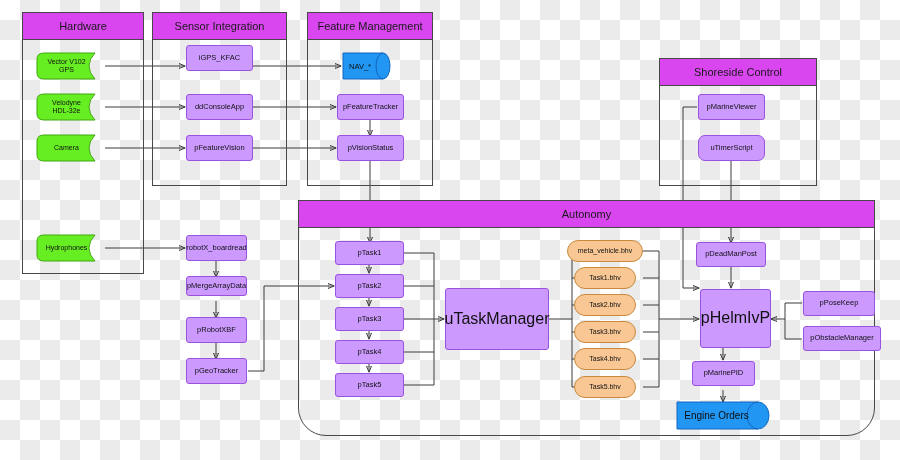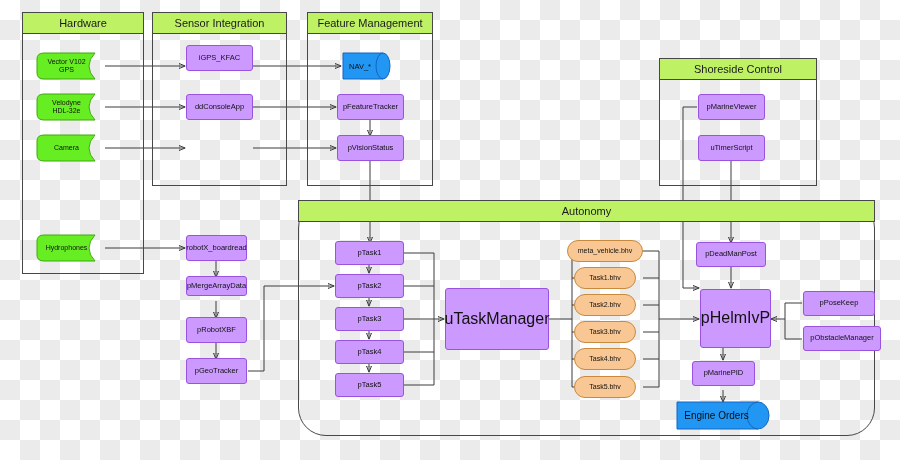--- a/index.html
+++ b/index.html
@@ -12,22 +12,22 @@
       linear-gradient(45deg,#ebebeb 25%,transparent 25%,transparent 75%,#ebebeb 75%);
     background-size:40px 40px;
     background-position:0 0,20px 20px;
     overflow:hidden;
   }
   #stage{position:relative;width:900px;height:460px;}
 
   
   .group{position:absolute;box-sizing:border-box;border:1px solid #474747;background:transparent;}
   .group > .ghead{
-    position:absolute;left:-1px;top:-1px;right:-1px;height:22px;
-    box-sizing:border-box;border:1px solid #474747;background:#bef264;
+    position:absolute;left:-1px;top:-1px;right:-1px;height:28px;
+    box-sizing:border-box;border:1px solid #474747;background:#d946ef;
     display:flex;align-items:center;justify-content:center;
     font-size:11px;color:#1a1a1a;white-space:nowrap;
   }
   .group.big > .ghead{font-size:11px;}
 
   
   .node{
     position:absolute;box-sizing:border-box;
     display:flex;align-items:center;justify-content:center;text-align:center;
     font-size:7.5px;color:#111111;line-height:1.15;
@@ -178,36 +178,37 @@
 
   <div class="tape" style="left:36px;top:234px;width:69px;height:28px;">
     <svg width="69" height="28" viewBox="0 0 69 28">
       <path d="M8,1 Q1,1 1,7 L1,21 Q1,27 8,27 L59,27 Q53,21 53,14 Q53,7 59,1 Z" fill="#66ee22" stroke="#3fa80f" stroke-width="1"></path>
     </svg>
     <div class="tlabel">Hydrophones</div>
   </div>
 
   <div class="node proc" style="left:186px;top:45px;width:67px;height:26px;">iGPS_KFAC</div>
   <div class="node proc" style="left:186px;top:94px;width:67px;height:26px;">ddConsoleApp</div>
+  <div class="node proc" style="left:186px;top:135px;width:67px;height:26px;">pFeatureVision</div>
 
   <div class="cyl" style="left:342px;top:52px;width:50px;height:28px;">
     <svg width="50" height="28" viewBox="0 0 50 28">
       <path d="M1,5 L1,23 Q1,27 7,27 L40,27 Q46,27 46,23 L46,5 Q46,1 40,1 L7,1 Q1,1 1,5 Z" fill="none" stroke="none"></path>
       <rect x="1" y="1" width="40" height="26" fill="#2196f3" stroke="none"></rect>
       <ellipse cx="41" cy="14" rx="7" ry="13" fill="#2196f3" stroke="#1565c0" stroke-width="1"></ellipse>
       <path d="M1,1 L41,1 M1,27 L41,27 M1,1 L1,27" stroke="#1565c0" stroke-width="1" fill="none"></path>
     </svg>
     <div class="clabel">NAV_*</div>
   </div>
 
   <div class="node proc" style="left:337px;top:94px;width:67px;height:26px;">pFeatureTracker</div>
   <div class="node proc" style="left:337px;top:135px;width:67px;height:26px;">pVisionStatus</div>
 
   <div class="node proc" style="left:698px;top:94px;width:67px;height:26px;">pMarineViewer</div>
-  <div class="node proc" style="left:698px;top:135px;width:67px;height:26px;">uTimerScript</div>
+  <div class="node proc" style="left:698px;top:135px;width:67px;height:26px;border-radius:7px;">uTimerScript</div>
 
   <div class="node proc" style="left:186px;top:235px;width:61px;height:26px;">robotX_boardread</div>
   <div class="node proc" style="left:186px;top:276px;width:61px;height:20px;">pMergeArrayData</div>
   <div class="node proc" style="left:186px;top:317px;width:61px;height:26px;">pRobotXBF</div>
   <div class="node proc" style="left:186px;top:358px;width:61px;height:26px;">pGeoTracker</div>
 
   <div class="node proc" style="left:335px;top:241px;width:69px;height:24px;">pTask1</div>
   <div class="node proc" style="left:335px;top:274px;width:69px;height:24px;">pTask2</div>
   <div class="node proc" style="left:335px;top:307px;width:69px;height:24px;">pTask3</div>
   <div class="node proc" style="left:335px;top:340px;width:69px;height:24px;">pTask4</div>

